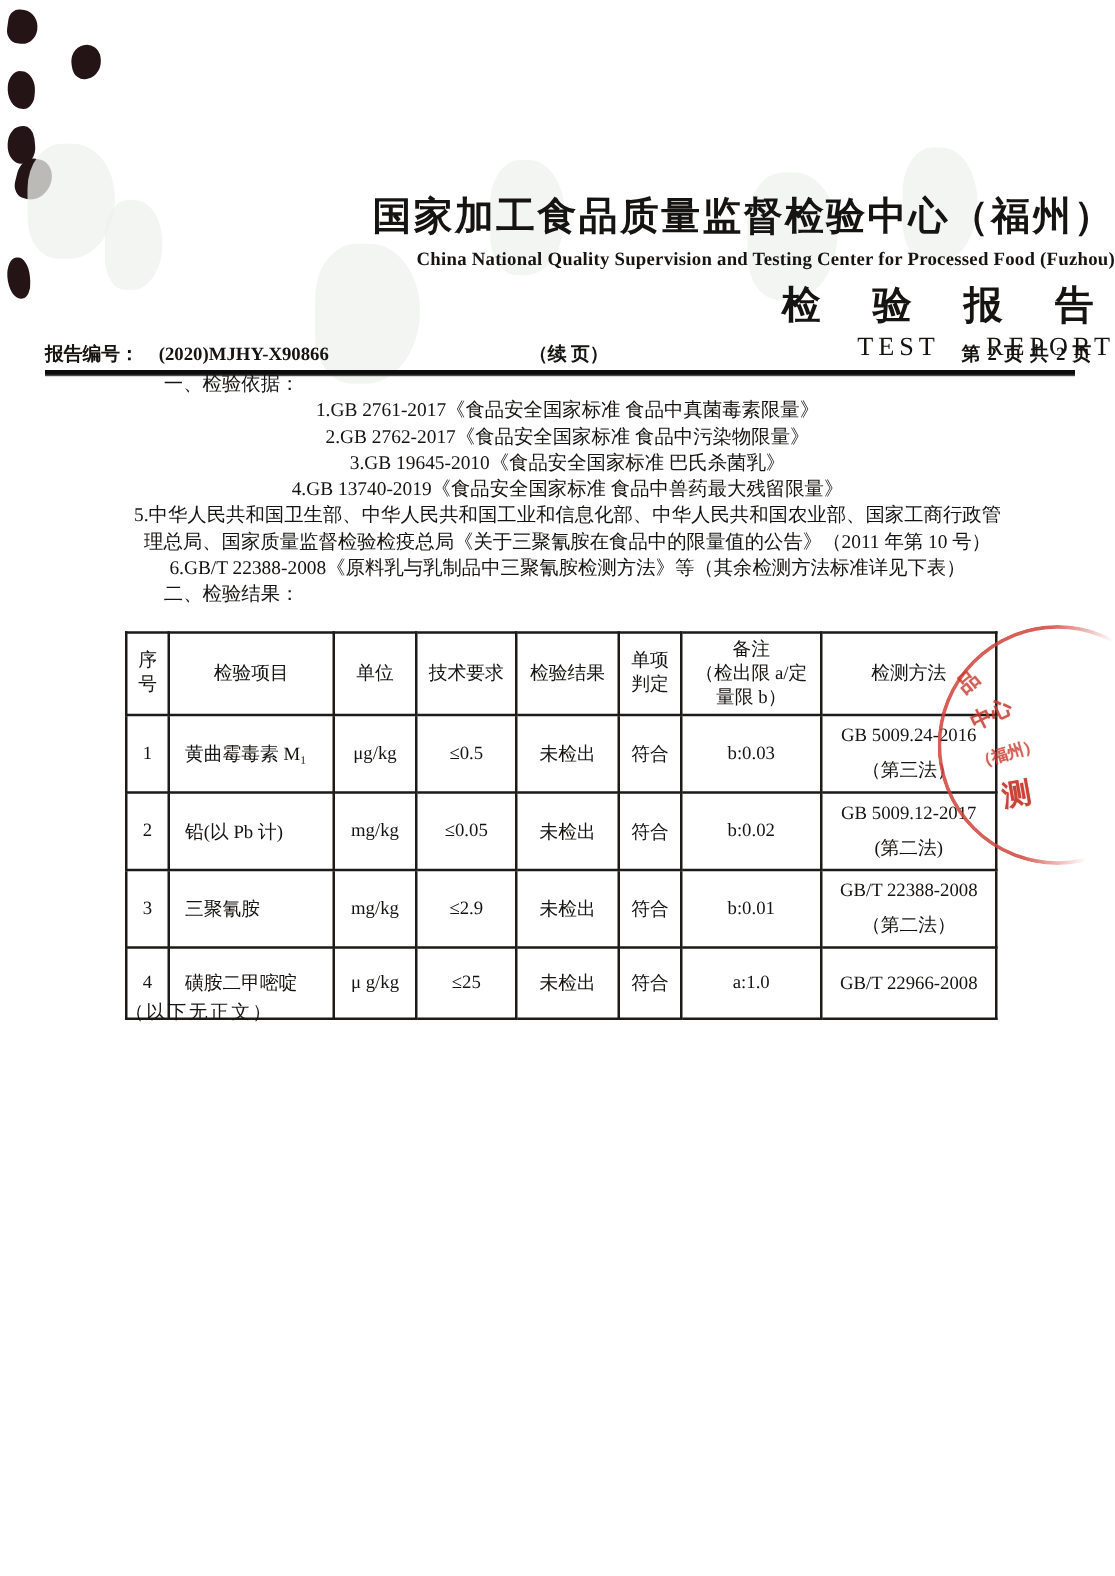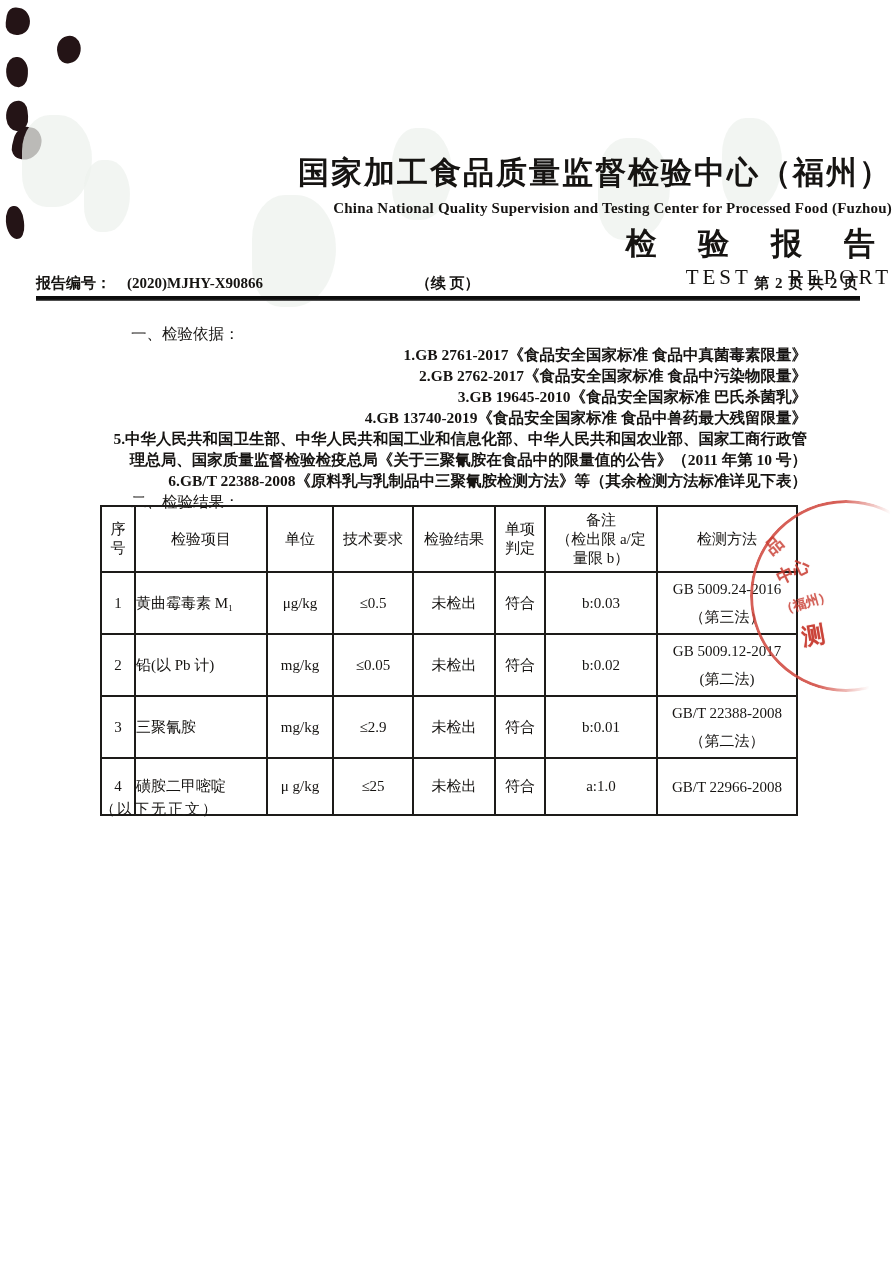--- a/index.html
+++ b/index.html
@@ -25,46 +25,46 @@
   .sm5 { left:598px; top:138px; width:72px; height:102px; }
   .sm6 { left:722px; top:118px; width:60px; height:92px; }
 
   
   .hdr { position:absolute; left:0; top:152px; width:100%; text-align:right; }
   .title-cn { font-size:31px; font-weight:bold; letter-spacing:2px; }
   .title-en { font-size:15px; font-weight:bold; margin-top:6px; letter-spacing:.2px;margin-left:36px; }
   .report-cn { font-size:31px; font-weight:bold; margin-top:6px; letter-spacing:.55em; text-indent:.55em; }
   .report-en { font-size:21px; font-weight:normal; letter-spacing:4px; word-spacing:28px; margin-top:0px; }
 
-  .meta { position:absolute; left:36px; right:33px; top:274px;
+  .meta { position:absolute; left:36px; right:18px; top:274px;
           display:grid; grid-template-columns:1fr auto 1fr; align-items:end;
           font-size:15px; font-weight:bold; }
   .meta .left  { justify-self:start; }
   .meta .left .num { margin-left:16px; font-weight:bold; }
   .meta .mid   { justify-self:center; }
   .meta .right { justify-self:end; letter-spacing:1px; }
 
   .rule { position:absolute; left:36px; right:32px; top:296px; height:5px;
           background:linear-gradient(#0c0c0c 65%, #6b6b6b); }
 
   
-  .bodytext { position:absolute; left:101px; top:323px; width:706px;
+  .bodytext { position:absolute; left:101px; top:297px; width:706px;
               font-size:15.5px; line-height:21px; }
   .sec-title { text-indent:30px; }
-  .basis-item { text-align:right;font-weight:bold; }
+  .basis-item { text-align:center; }
 
   
   .tablewrap { position:absolute; left:100px; top:505px; width:696px; }
   table { border-collapse:collapse; table-layout:fixed; width:696px;
           font-size:15px; }
   th,td { border:2px solid #1d1b19; white-space:pre-line; text-align:center;
           vertical-align:middle; padding:2px 4px; font-weight:normal; }
   thead th { height:66px; line-height:19px; }
   tbody td { height:57px; }
-  td.item { text-align:left; padding-left:0; }
+  td.item { text-align:left; padding-left:12px; }
   td.method { line-height:28px; }
 
   .footnote { position:absolute; left:100px; top:800px; width:696px;
               text-align:left; font-size:15px; letter-spacing:2px; }
 
   
   .stamp { position:absolute; left:750px; top:500px; width:192px; height:192px;
            pointer-events:none; }
   .stamp .ring { position:absolute; inset:0; border:3px solid #d0443a; border-radius:50%;
            opacity:.85;

